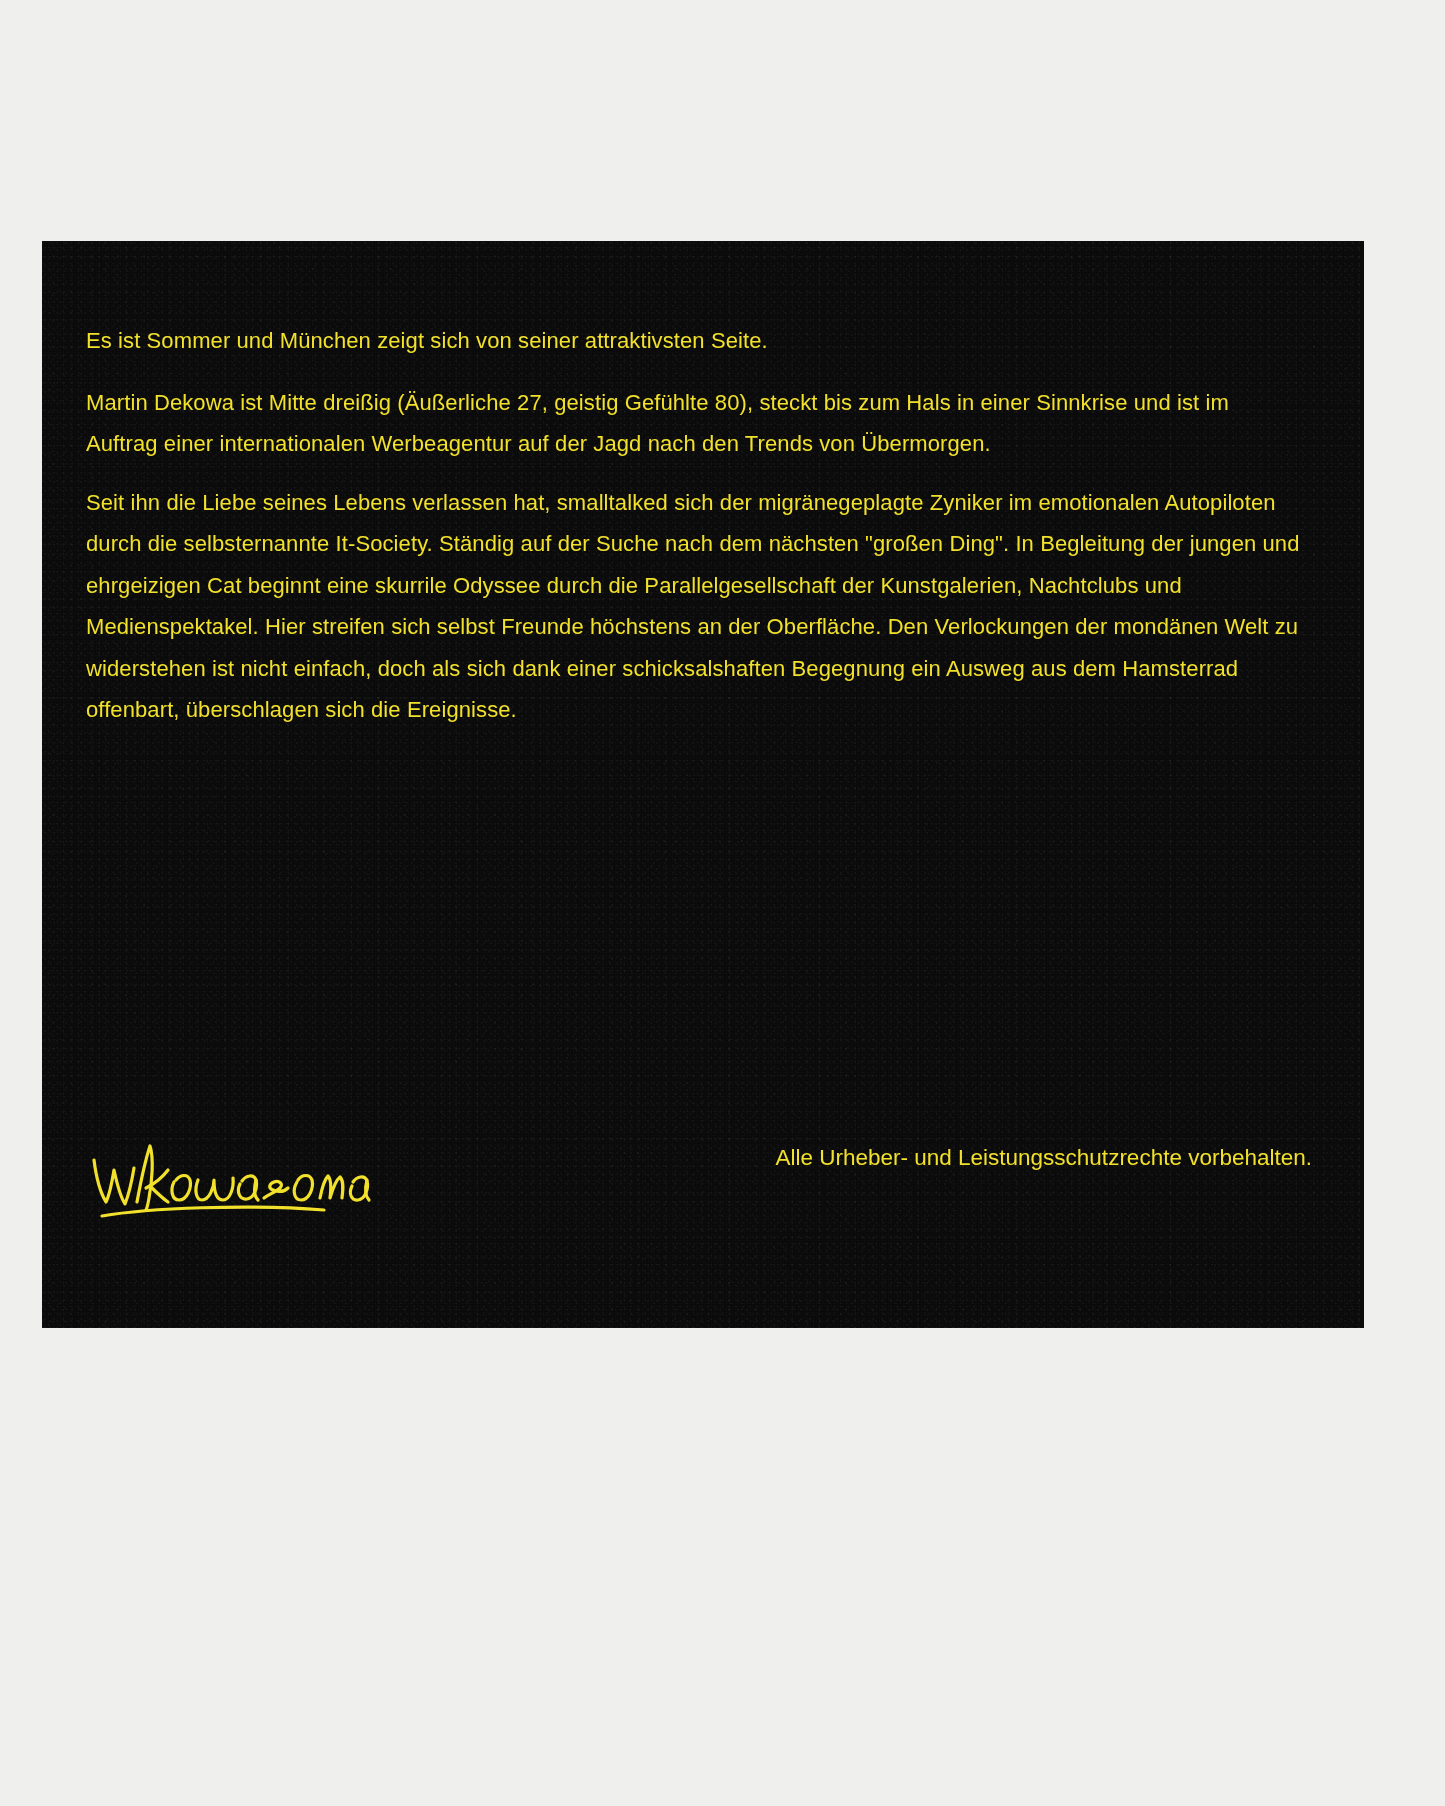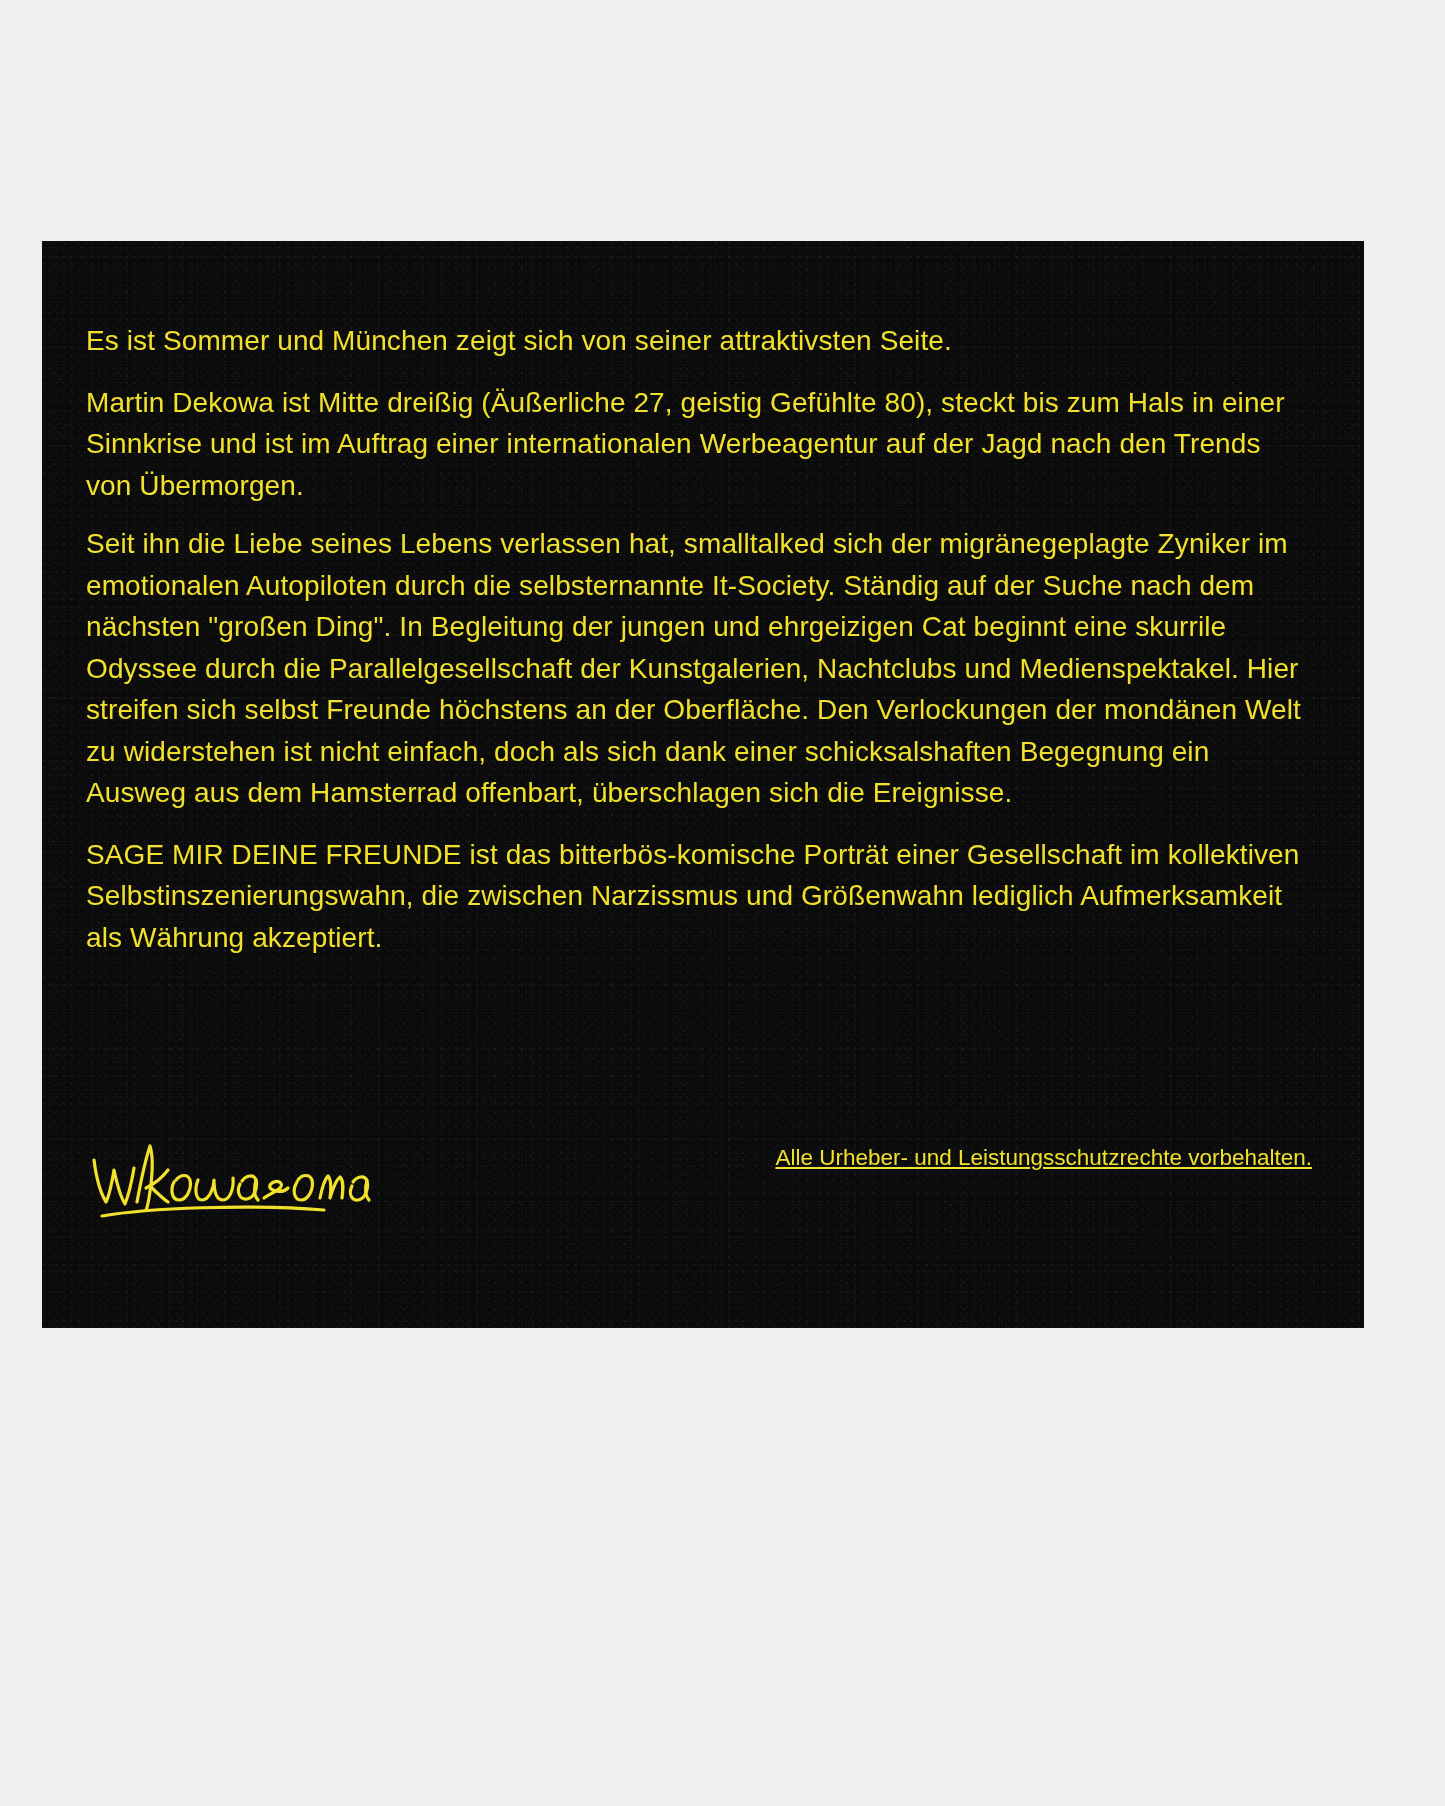--- a/index.html
+++ b/index.html
@@ -45,21 +45,21 @@
       repeating-linear-gradient(0deg, rgba(255,255,255,0.012) 0 1px, transparent 1px 3px),
       repeating-linear-gradient(90deg, rgba(255,255,255,0.012) 0 1px, transparent 1px 3px);
     opacity: 0.8;
   }
   .body-text {
     position: absolute;
     left: 44px;
     top: 79px;
     width: 1215px;
     color: #f2e12a;
-    font-size: 28px;
+    font-size: 22px;
     line-height: 41.5px;
     letter-spacing: 0.1px;
   }
   .para {
     margin: 0 0 0 0;
   }
   .para + .para {
     margin-top: 20px;
   }
   .para.tight + .para.tight {
@@ -88,34 +88,32 @@
     top: 12px;
     width: 640px;
     text-align: right;
     color: #f2e12a;
     font-size: 22.5px;
     line-height: 32px;
   }
   .legal .line {
     display: block;
     white-space: pre;
-    text-decoration: underline;
   }
 </style>
 </head>
 <body>
 
 <div class="page">
   <div class="panel">
 
     <div class="body-text">
       <p class="para">Es ist Sommer und München zeigt sich von seiner attraktivsten Seite.</p>
       <p class="para tight">Martin Dekowa ist Mitte dreißig (Äußerliche 27, geistig Gefühlte 80), steckt bis zum Hals in einer Sinnkrise und ist im Auftrag einer internationalen Werbeagentur auf der Jagd nach den Trends von Übermorgen.</p>
       <p class="para tight">Seit ihn die Liebe seines Lebens verlassen hat, smalltalked sich der migränegeplagte Zyniker im emotionalen Autopiloten durch die selbsternannte It-Society. Ständig auf der Suche nach dem nächsten "großen Ding".  In Begleitung der jungen und ehrgeizigen Cat beginnt eine skurrile Odyssee durch die Parallelgesellschaft der Kunstgalerien, Nachtclubs und Medienspektakel. Hier streifen sich selbst Freunde höchstens an der Oberfläche. Den Verlockungen der mondänen Welt zu widerstehen ist nicht einfach, doch als sich dank einer schicksalshaften Begegnung ein Ausweg aus dem Hamsterrad offenbart, überschlagen sich die Ereignisse.</p>
-      <p class="para">SAGE MIR DEINE FREUNDE ist das bitterbös-komische Porträt einer Gesellschaft im kollektiven Selbstinszenierungswahn, die zwischen Narzissmus und Größenwahn lediglich Aufmerksamkeit als Währung akzeptiert.</p>
     </div>
 
     <div class="footer">
 
       <div class="logo">
         <svg width="300" height="110" viewBox="0 0 300 110" aria-hidden="true">
           <g fill="none" stroke="#f2e12a" stroke-width="3.2" stroke-linecap="round" stroke-linejoin="round">
             <path d="M6 30 C8 46, 12 62, 18 72 C22 64, 24 52, 26 40 C29 54, 32 66, 37 74 C41 64, 44 50, 46 38"></path>
             <path d="M49 72 C52 56, 56 34, 62 16 C66 28, 64 52, 61 68 C60 74, 59 78, 58 80"></path>
             <path d="M58 58 C66 54, 74 48, 80 40"></path>

